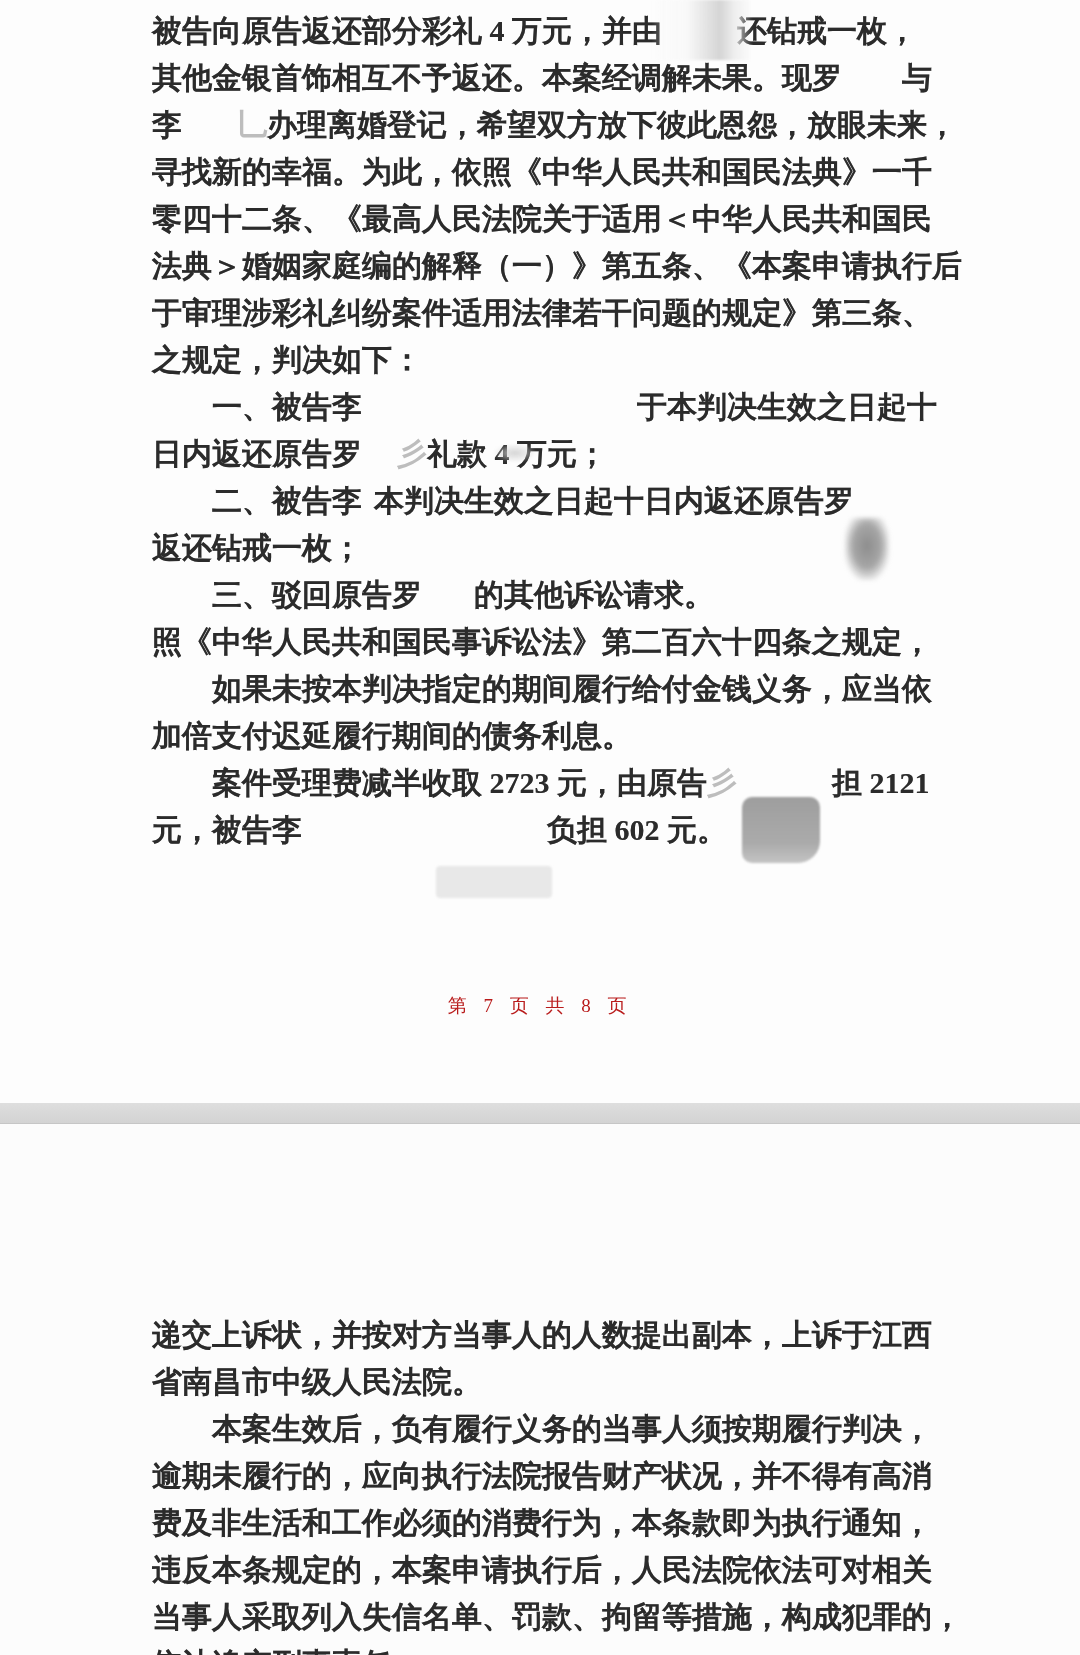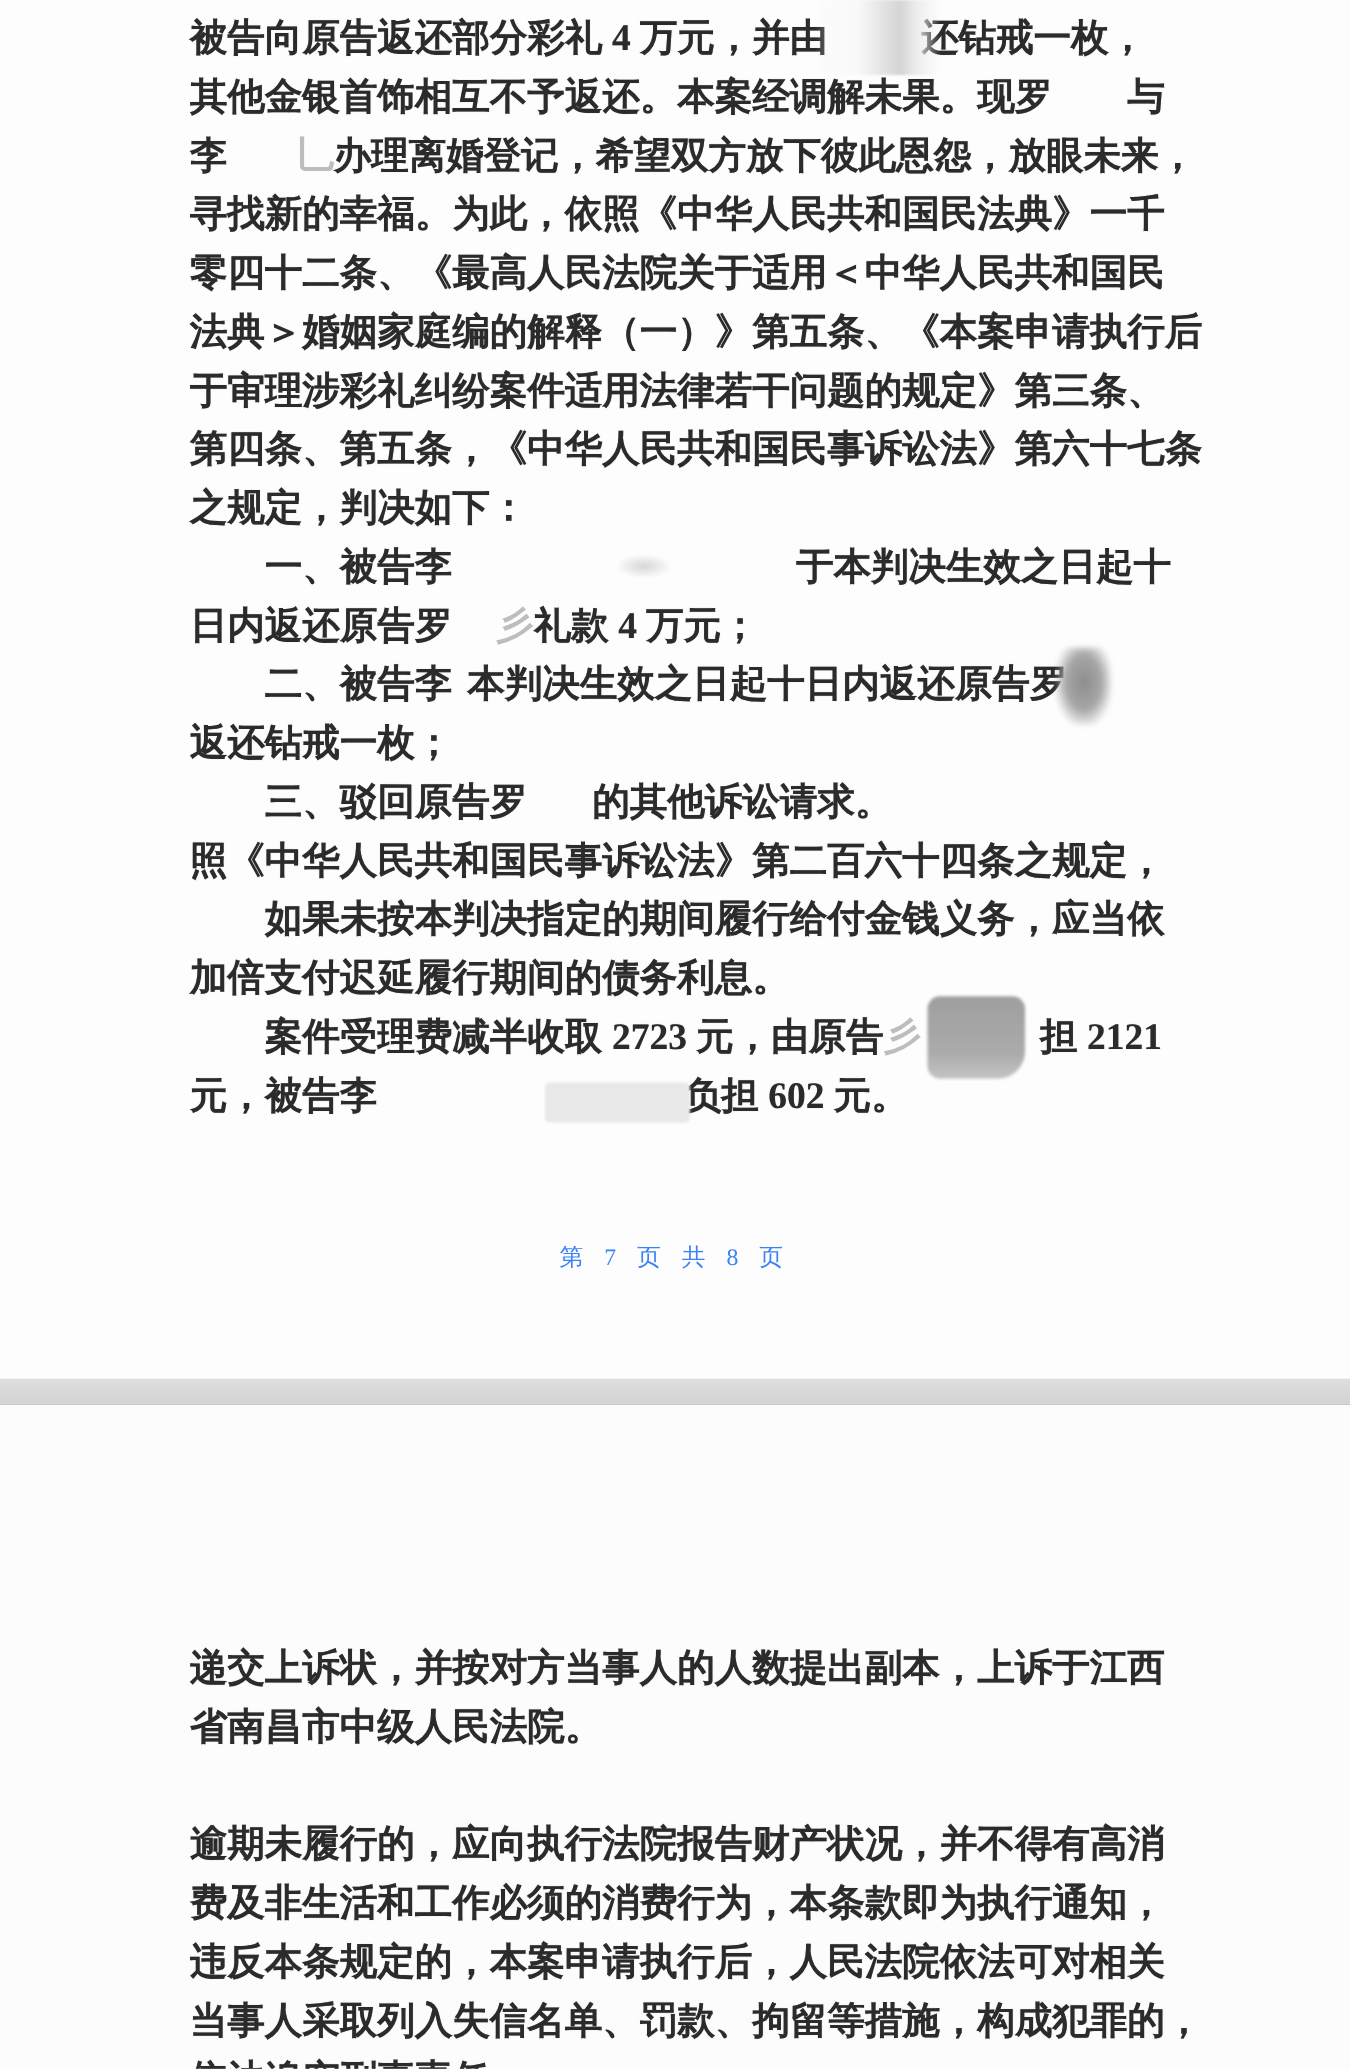--- a/index.html
+++ b/index.html
@@ -23,21 +23,21 @@
   .line{
     height:47px;line-height:47px;font-size:30px;color:#2b2b2b;
     white-space:nowrap;letter-spacing:0;
     text-shadow:0 0 .6px rgba(60,60,60,.55);
   }
   .gap{display:inline-block;height:2px;}
   .faint{color:#bdbdbd;text-shadow:none;}
 
   .footer{
     position:absolute;left:0;top:993px;width:1080px;height:28px;
-    text-align:center;font-size:19px;letter-spacing:6px;color:#3b82f6;font-family:Liberation Serif, serif;
+    text-align:center;font-size:19px;letter-spacing:6px;color:#b91c1c;font-family:Liberation Serif, serif;
   }
 
   
   .redact-dark{
     position:absolute;left:742px;top:797px;width:78px;height:66px;
     background:linear-gradient(#9e9e9e,#ababab 70%,#c4c4c4);
     border-radius:10px 10px 22px 10px;filter:blur(1.2px);
   }
   .redact-light{
     position:absolute;left:436px;top:866px;width:116px;height:32px;
@@ -67,21 +67,20 @@
 
   <section class="page page-1">
     <div class="textblock tb1">
         <div class="line"><span>被告向原告返还部分彩礼 4 万元，并由</span><span class="gap" style="width: 75px;"></span><span>还钻戒一枚，</span></div>
         <div class="line"><span>其他金银首饰相互不予返还。本案经调解未果。现罗</span><span class="gap" style="width: 60px;"></span><span>与</span></div>
         <div class="line"><span>李</span><span class="gap" style="width: 55px;"></span><span class="faint">乚</span><span>办理离婚登记，希望双方放下彼此恩怨，放眼未来，</span></div>
         <div class="line"><span>寻找新的幸福。为此，依照《中华人民共和国民法典》一千</span></div>
         <div class="line"><span>零四十二条、《最高人民法院关于适用＜中华人民共和国民</span></div>
         <div class="line"><span>法典＞婚姻家庭编的解释（一）》第五条、《本案申请执行后</span></div>
         <div class="line"><span>于审理涉彩礼纠纷案件适用法律若干问题的规定》第三条、</span></div>
-        <div class="line"><span>第四条、第五条，《中华人民共和国民事诉讼法》第六十七条</span></div>
         <div class="line"><span>之规定，判决如下：</span></div>
         <div class="line"><span class="gap" style="width: 60px;"></span><span>一、被告李</span><span class="gap" style="width: 275px;"></span><span>于本判决生效之日起十</span></div>
         <div class="line"><span>日内返还原告罗</span><span class="gap" style="width: 35px;"></span><span class="faint">彡</span><span>礼款 4 万元；</span></div>
         <div class="line"><span class="gap" style="width: 60px;"></span><span>二、被告李</span><span class="gap" style="width: 12px;"></span><span>本判决生效之日起十日内返还原告罗</span></div>
         <div class="line"><span>返还钻戒一枚；</span></div>
         <div class="line"><span class="gap" style="width: 60px;"></span><span>三、驳回原告罗</span><span class="gap" style="width: 52px;"></span><span>的其他诉讼请求。</span></div>
         <div class="line"><span>照《中华人民共和国民事诉讼法》第二百六十四条之规定，</span></div>
         <div class="line"><span class="gap" style="width: 60px;"></span><span>如果未按本判决指定的期间履行给付金钱义务，应当依</span></div>
         <div class="line"><span>加倍支付迟延履行期间的债务利息。</span></div>
         <div class="line"><span class="gap" style="width: 60px;"></span><span>案件受理费减半收取 2723 元，由原告</span><span class="faint">彡</span><span class="gap" style="width: 95px;"></span><span>担 2121</span></div>
@@ -97,21 +96,21 @@
     <div class="footer">第 7 页 共 8 页</div>
   </section>
 
   <div class="separator-band"></div>
   <div class="edge-line"></div>
 
   <section class="page page-2">
     <div class="textblock tb2">
         <div class="line"><span>递交上诉状，并按对方当事人的人数提出副本，上诉于江西</span></div>
         <div class="line"><span>省南昌市中级人民法院。</span></div>
-        <div class="line"><span class="gap" style="width: 60px;"></span></div>
+        <div class="line"><span class="gap" style="width: 60px;"></span><span>本案生效后，负有履行义务的当事人须按期履行判决，</span></div>
         <div class="line"><span>逾期未履行的，应向执行法院报告财产状况，并不得有高消</span></div>
         <div class="line"><span>费及非生活和工作必须的消费行为，本条款即为执行通知，</span></div>
         <div class="line"><span>违反本条规定的，本案申请执行后，人民法院依法可对相关</span></div>
         <div class="line"><span>当事人采取列入失信名单、罚款、拘留等措施，构成犯罪的，</span></div>
         <div class="line"><span>依法追究刑事责任。</span></div>
       </div>
   </section>
 
 </div>
 

